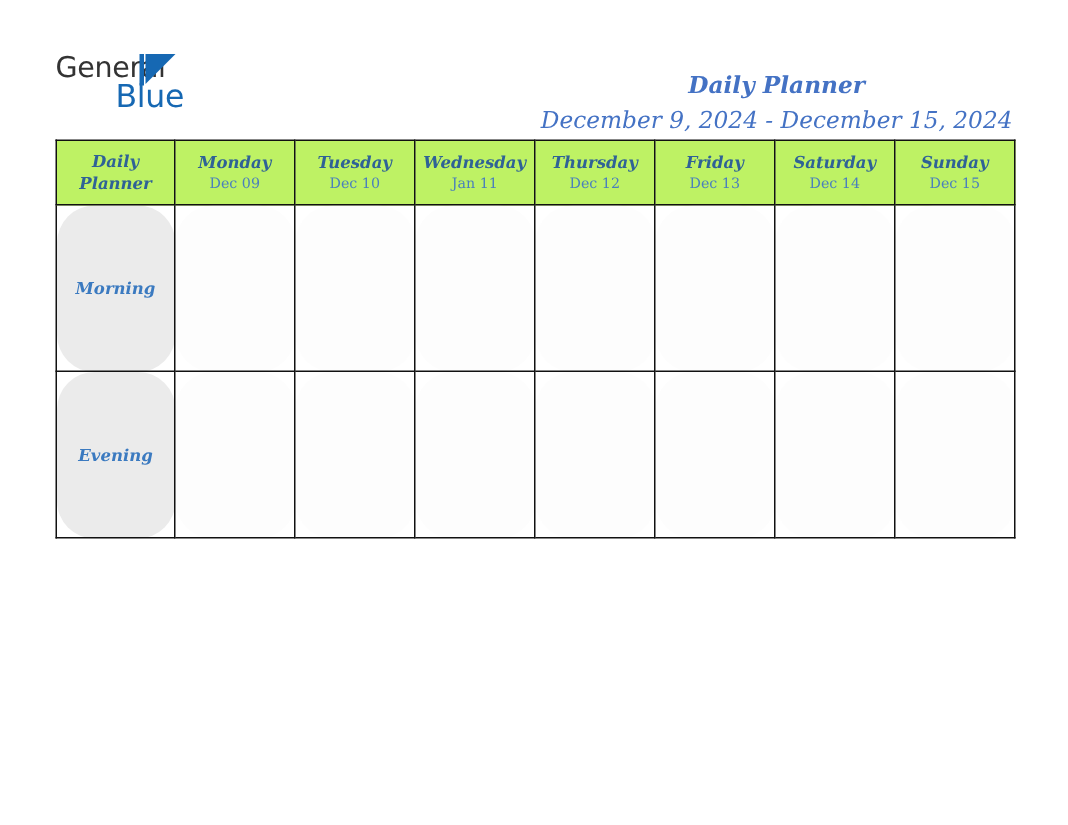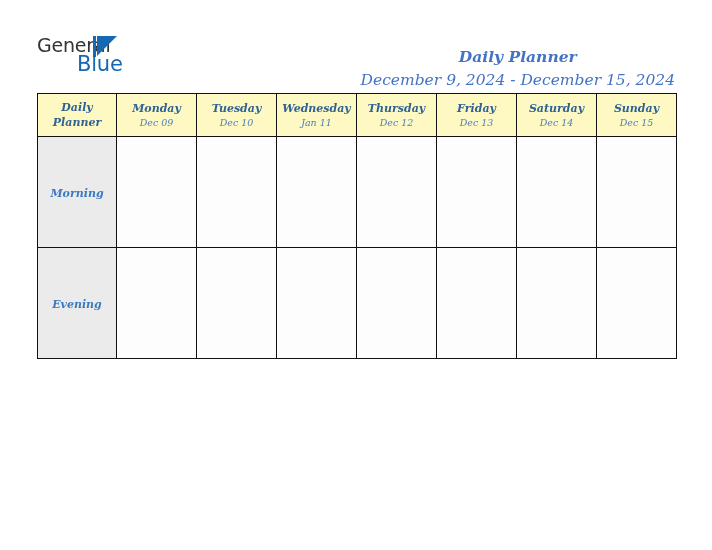--- a/index.html
+++ b/index.html
@@ -115,21 +115,21 @@
   .planner-table td {
     border: 1px solid #111111;
     padding: 0;
     margin: 0;
   }
 
   .col-label { width: 79px; }
   .col-day   { width: 80px; }
 
   thead th {
-    background: #fef9c3;
+    background: #bef264;
     height: 42px;
     vertical-align: middle;
     text-align: center;
   }
   .corner-cell-text {
     font-family: "DejaVu Serif", serif;
     font-style: italic;
     font-weight: bold;
     font-size: 11px;
     color: #2f6296;
@@ -138,31 +138,31 @@
   .day-name {
     font-family: "DejaVu Serif", serif;
     font-style: italic;
     font-weight: bold;
     font-size: 11px;
     color: #2f6296;
     line-height: 15px;
   }
   .day-date {
     font-family: "DejaVu Serif", serif;
-    font-style: italic;
     font-weight: normal;
     font-size: 9.5px;
     color: #4a7fbd;
     line-height: 14px;
   }
 
   tbody td {
     height: 110px;
     background: #fdfdfd;
     vertical-align: middle;
+    border-radius: 25px;
   }
   tbody td.row-label {
     background: #ebebeb;
     text-align: center;
   }
   .row-label-text {
     font-family: "DejaVu Serif", serif;
     font-style: italic;
     font-weight: bold;
     font-size: 11px;

